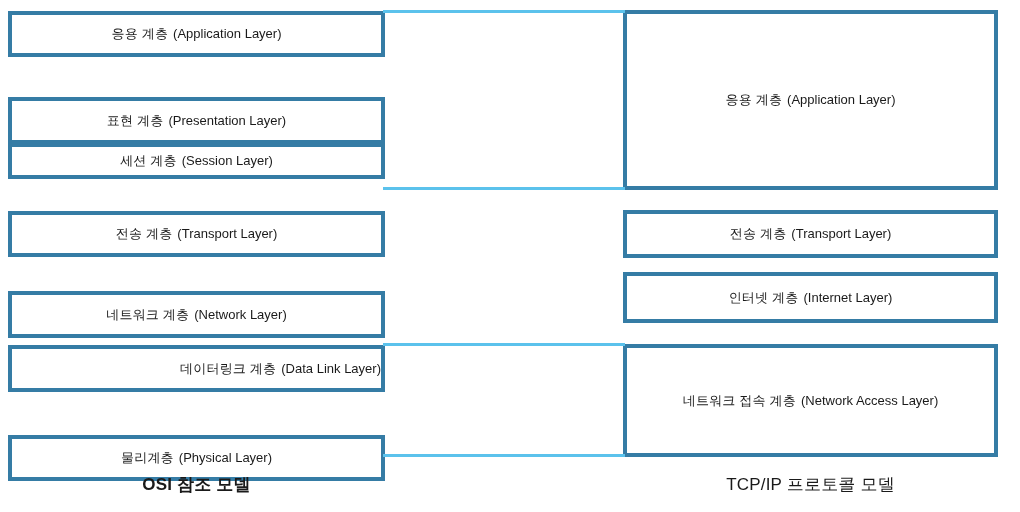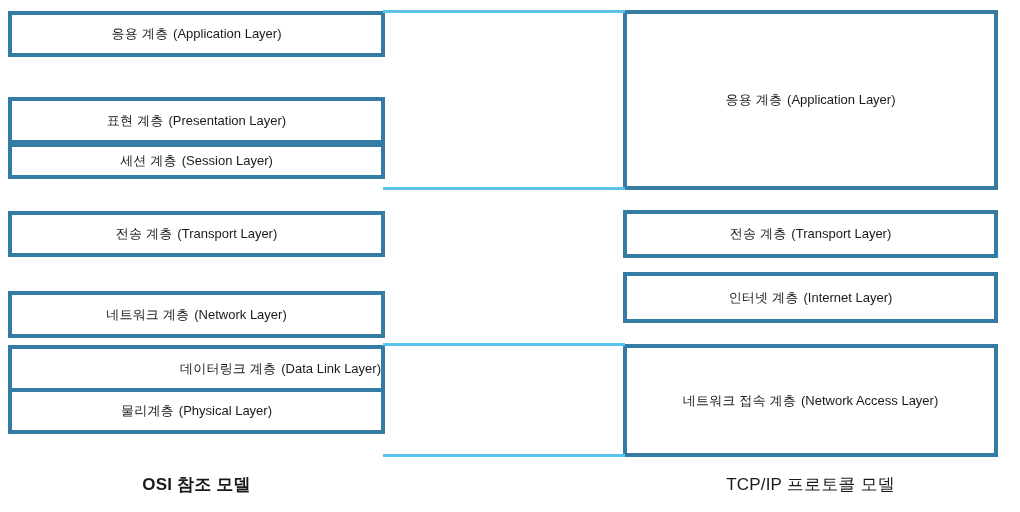--- a/index.html
+++ b/index.html
@@ -38,21 +38,21 @@
     margin-left: 5px;
   }
   
   .osi { left: 8px; width: 377px; }
   #osi-1 { top: 11px;  height: 46px; }
   #osi-2 { top: 77px;  height: 47px; margin-top: 20px; }
   #osi-3 { top: 143px; height: 36px; }
   #osi-4 { top: 211px; height: 46px; }
   #osi-5 { top: 291px; height: 47px; }
   #osi-6 { top: 345px; height: 47px; justify-content: flex-end; }
-  #osi-7 { top: 388px; height: 46px; }
+  #osi-7 { top: 435px; height: 46px; }
   
   .tcpip { left: 623px; width: 375px; }
   #tcpip-1 { top: 10px;  height: 180px; }
   #tcpip-2 { top: 210px; height: 48px; }
   #tcpip-3 { top: 272px; height: 51px; }
   #tcpip-4 { top: 344px; height: 113px; }
   
   .connector {
     position: absolute;
     left: 383px;

